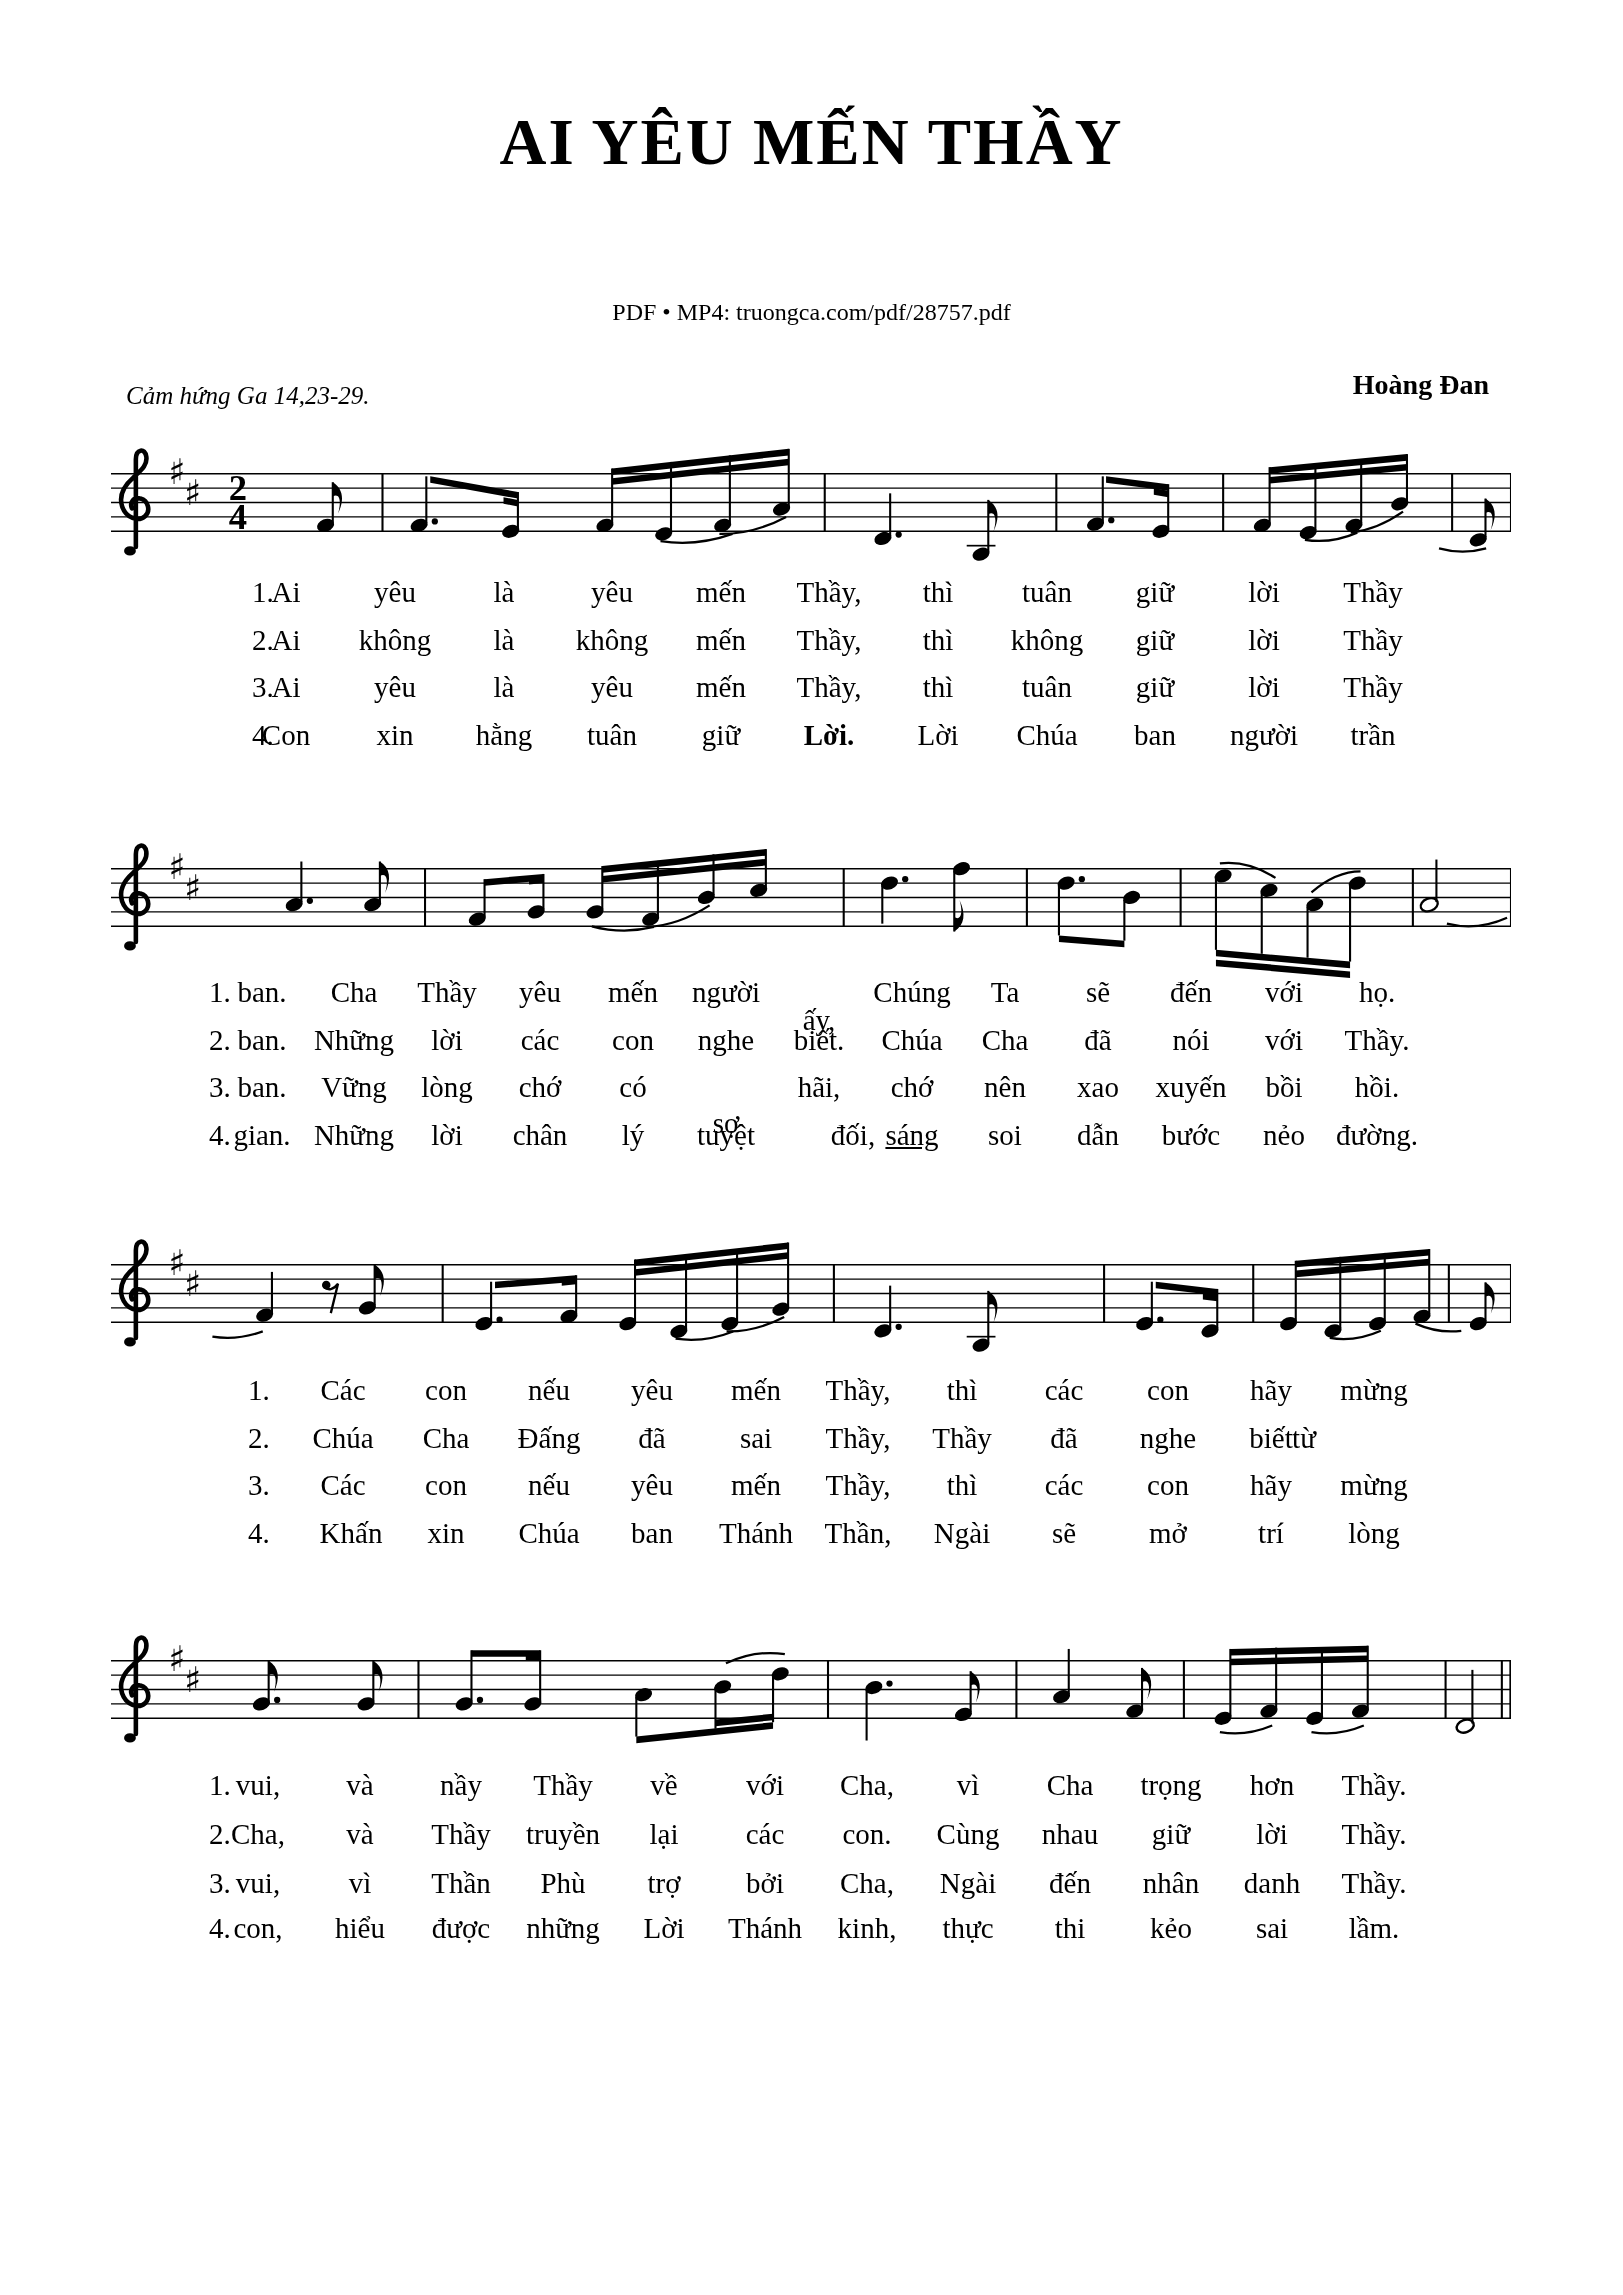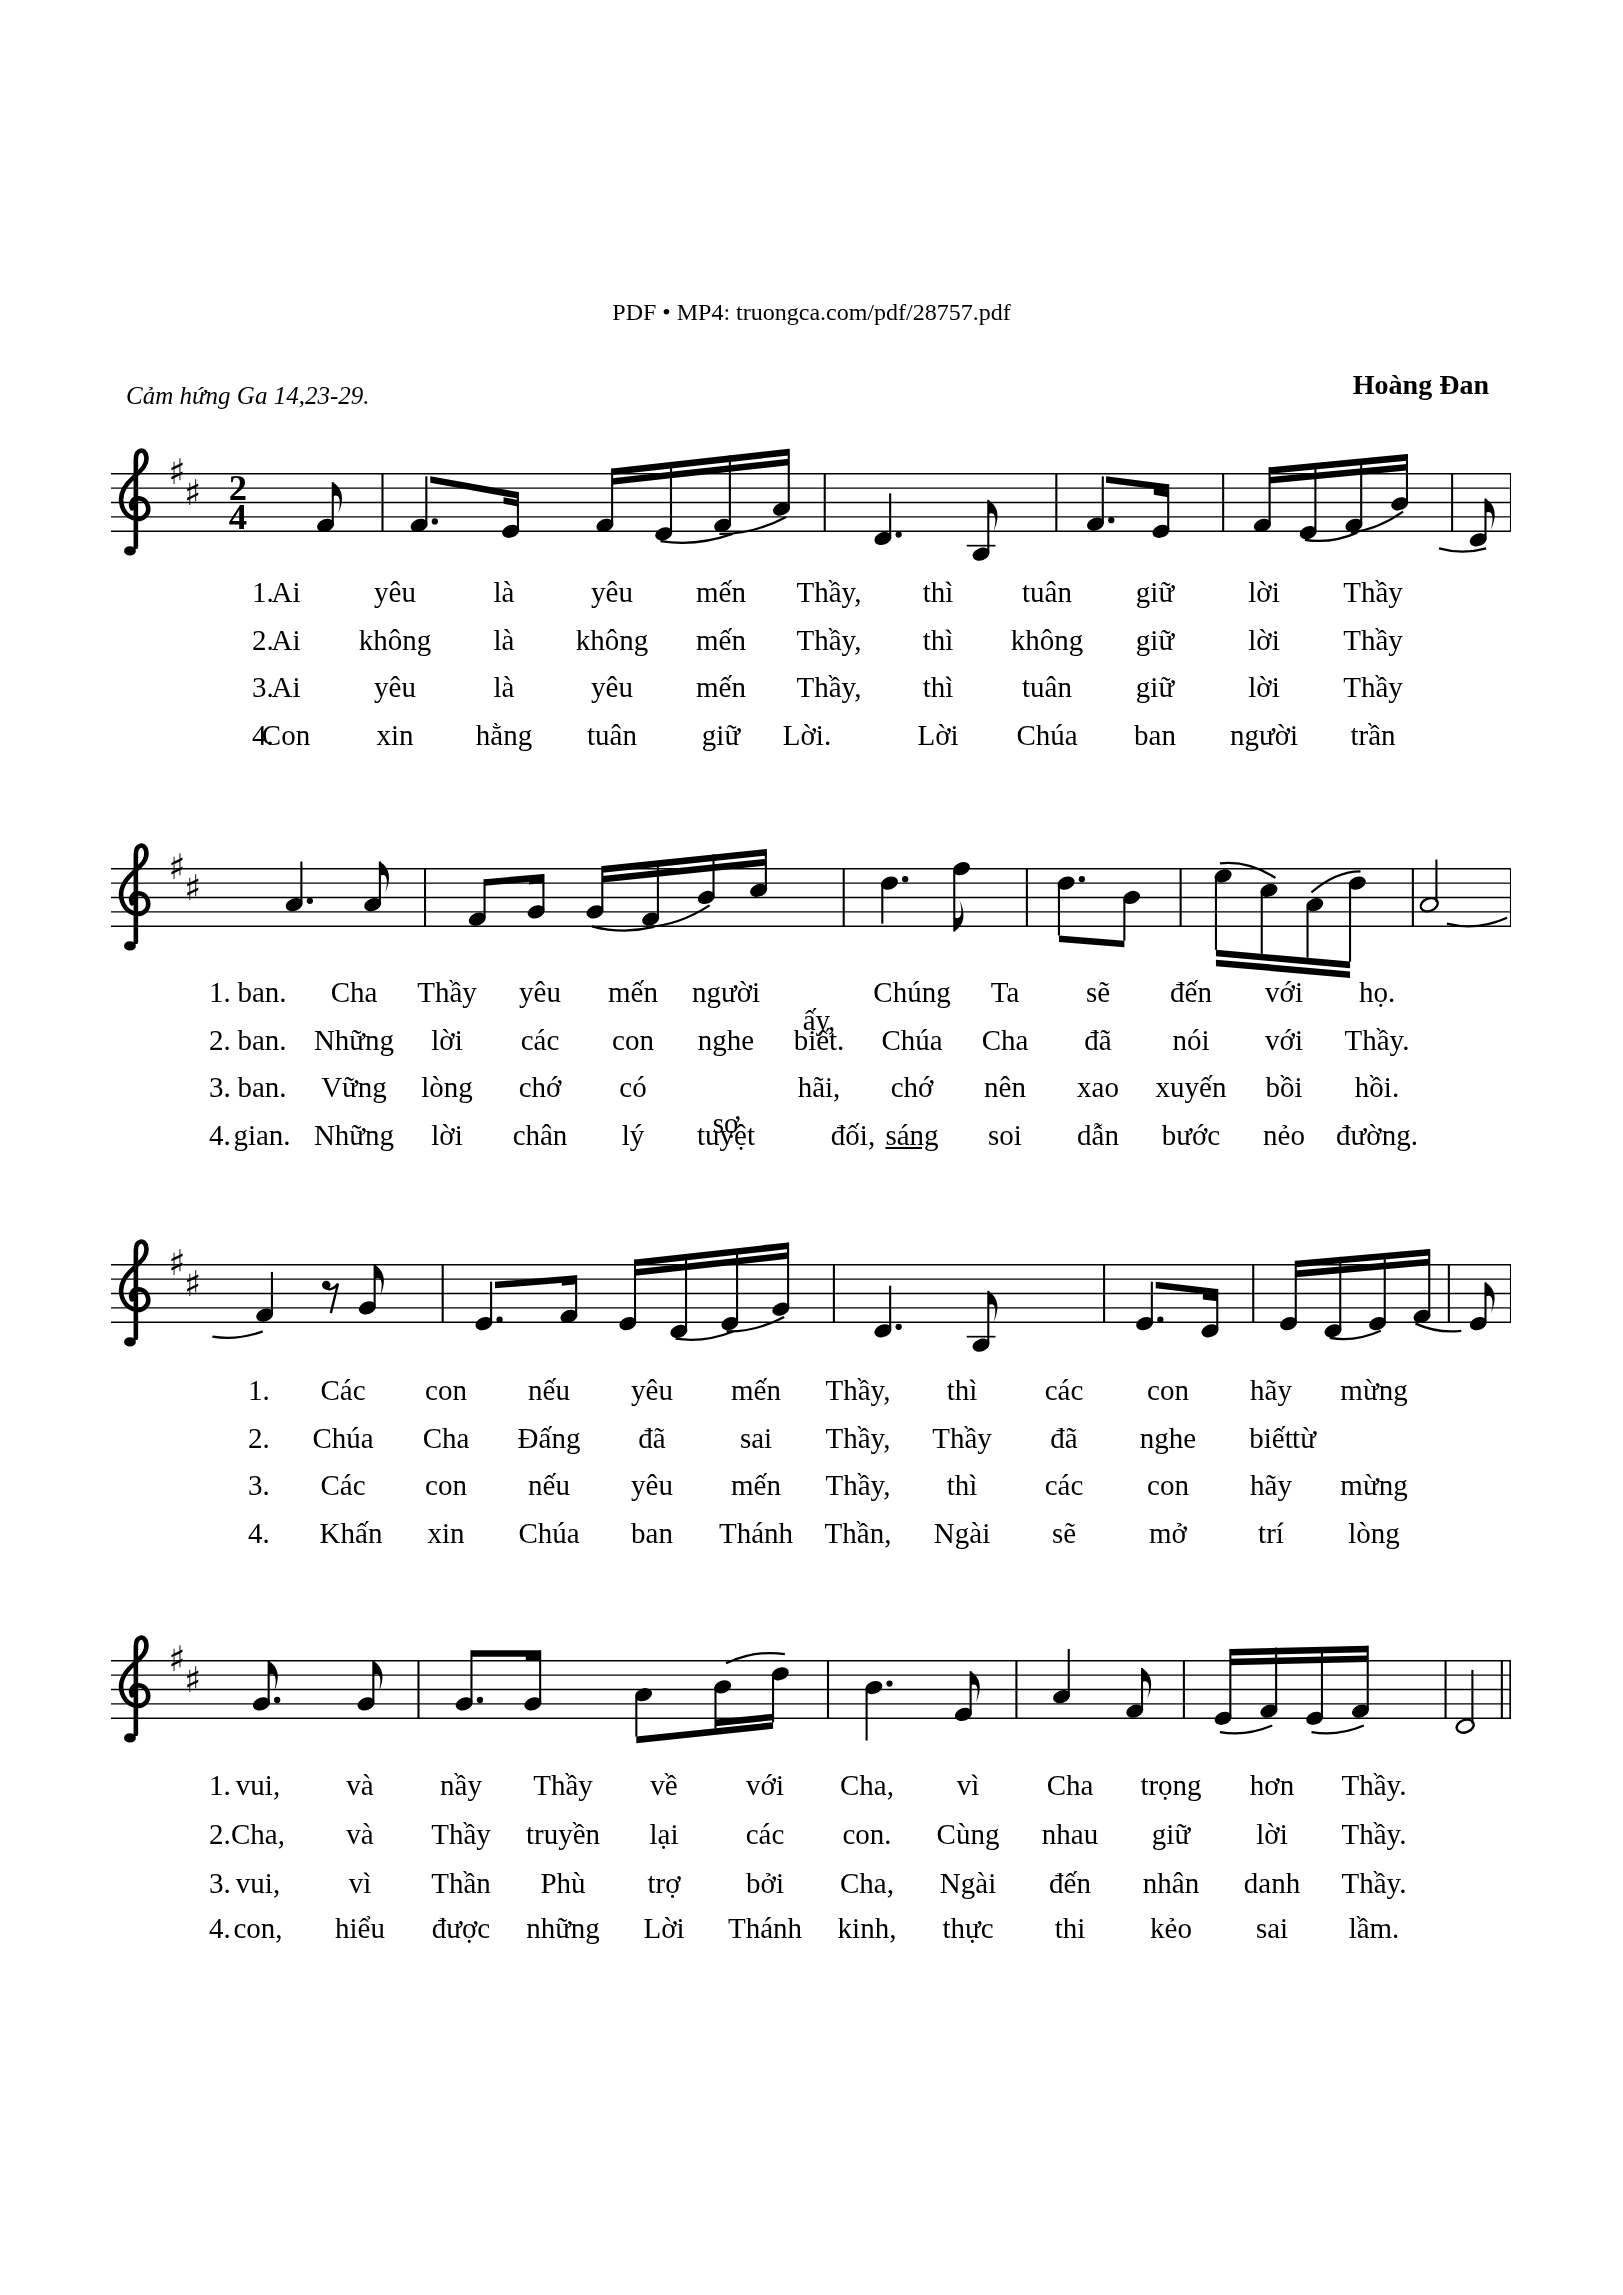--- a/index.html
+++ b/index.html
@@ -17,20 +17,21 @@
   .system svg{position:absolute;left:0;top:0;}
   .lyric-row{position:absolute;left:0;width:1400px;height:37px;
          font:29px/37px "Liberation Serif","DejaVu Serif",serif;white-space:nowrap;}
   .num{position:absolute;top:0;}
   .w{position:absolute;top:0;transform:translateX(-50%);}
 </style>
 </head>
 <body>
 
 <div class="page">
+  <div class="title">AI YÊU MẾN THẦY</div>
   <div class="link-line">PDF • MP4: truongca.com/pdf/28757.pdf</div>
   <div class="inspiration">Cảm hứng Ga 14,23-29.</div>
   <div class="composer">Hoàng Đan</div>
   <div class="score" id="score">
       <div class="system" style="top: 429px;">
         <svg viewBox="0 0 2140 250" width="1400" height="164">
           <line x1="0" y1="68" x2="2140" y2="68" stroke="#000" stroke-width="2.2"></line>
           <line x1="0" y1="90" x2="2140" y2="90" stroke="#000" stroke-width="2.2"></line>
           <line x1="0" y1="112" x2="2140" y2="112" stroke="#000" stroke-width="2.2"></line>
           <line x1="0" y1="134" x2="2140" y2="134" stroke="#000" stroke-width="2.2"></line>
@@ -176,21 +177,21 @@
           <span class="w" style="left: 1153px;">lời</span>
           <span class="w" style="left: 1262px;">Thầy</span>
         </div>
         <div class="lyric-row" style="top: 288px;">
           <span class="num" style="left: 141px;">4.</span>
           <span class="w" style="left: 175px;">Con</span>
           <span class="w" style="left: 284px;">xin</span>
           <span class="w" style="left: 393px;">hằng</span>
           <span class="w" style="left: 501px;">tuân</span>
           <span class="w" style="left: 610px;">giữ</span>
-          <span class="w" style="left: 696px;">Lời.</span>
+          <span class="w" style="left: 718px; font-weight: bold;">Lời.</span>
           <span class="w" style="left: 827px;">Lời</span>
           <span class="w" style="left: 936px;">Chúa</span>
           <span class="w" style="left: 1044px;">ban</span>
           <span class="w" style="left: 1153px;">người</span>
           <span class="w" style="left: 1262px;">trần</span>
         </div>
       </div>
       <div class="system" style="top: 824px;">
         <svg viewBox="0 0 2140 250" width="1400" height="164">
           <line x1="0" y1="68" x2="2140" y2="68" stroke="#000" stroke-width="2.2"></line>

